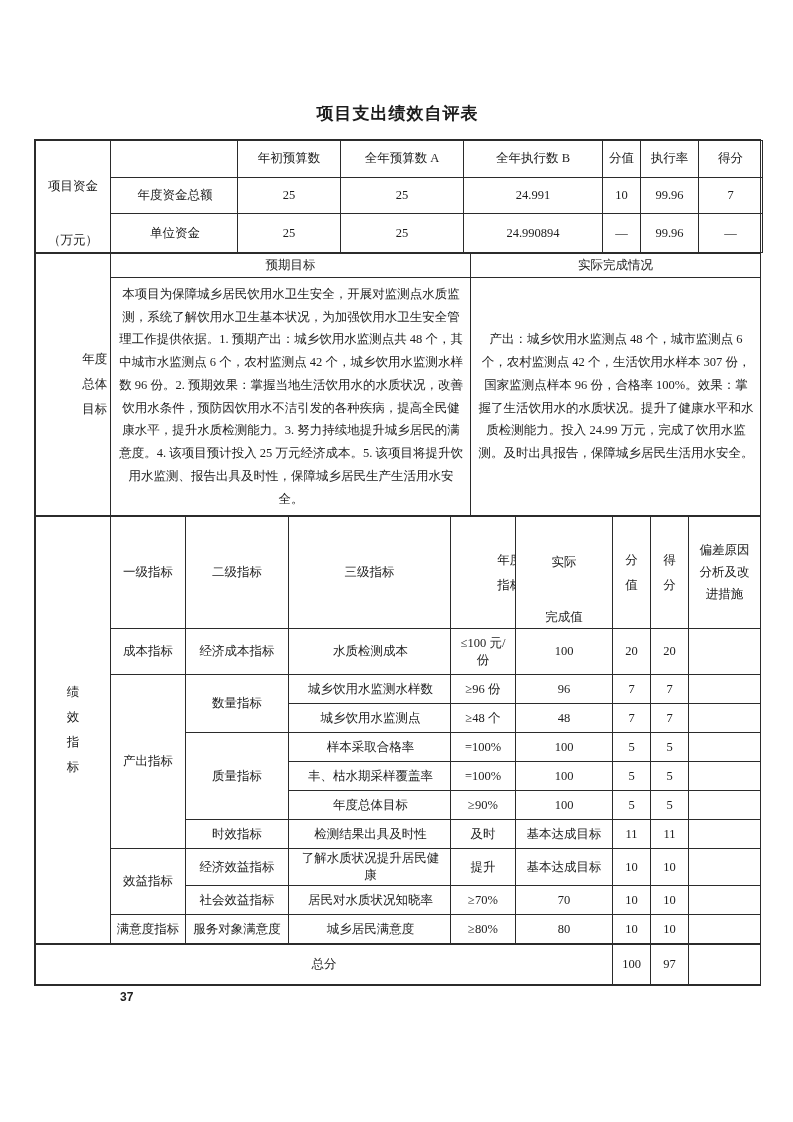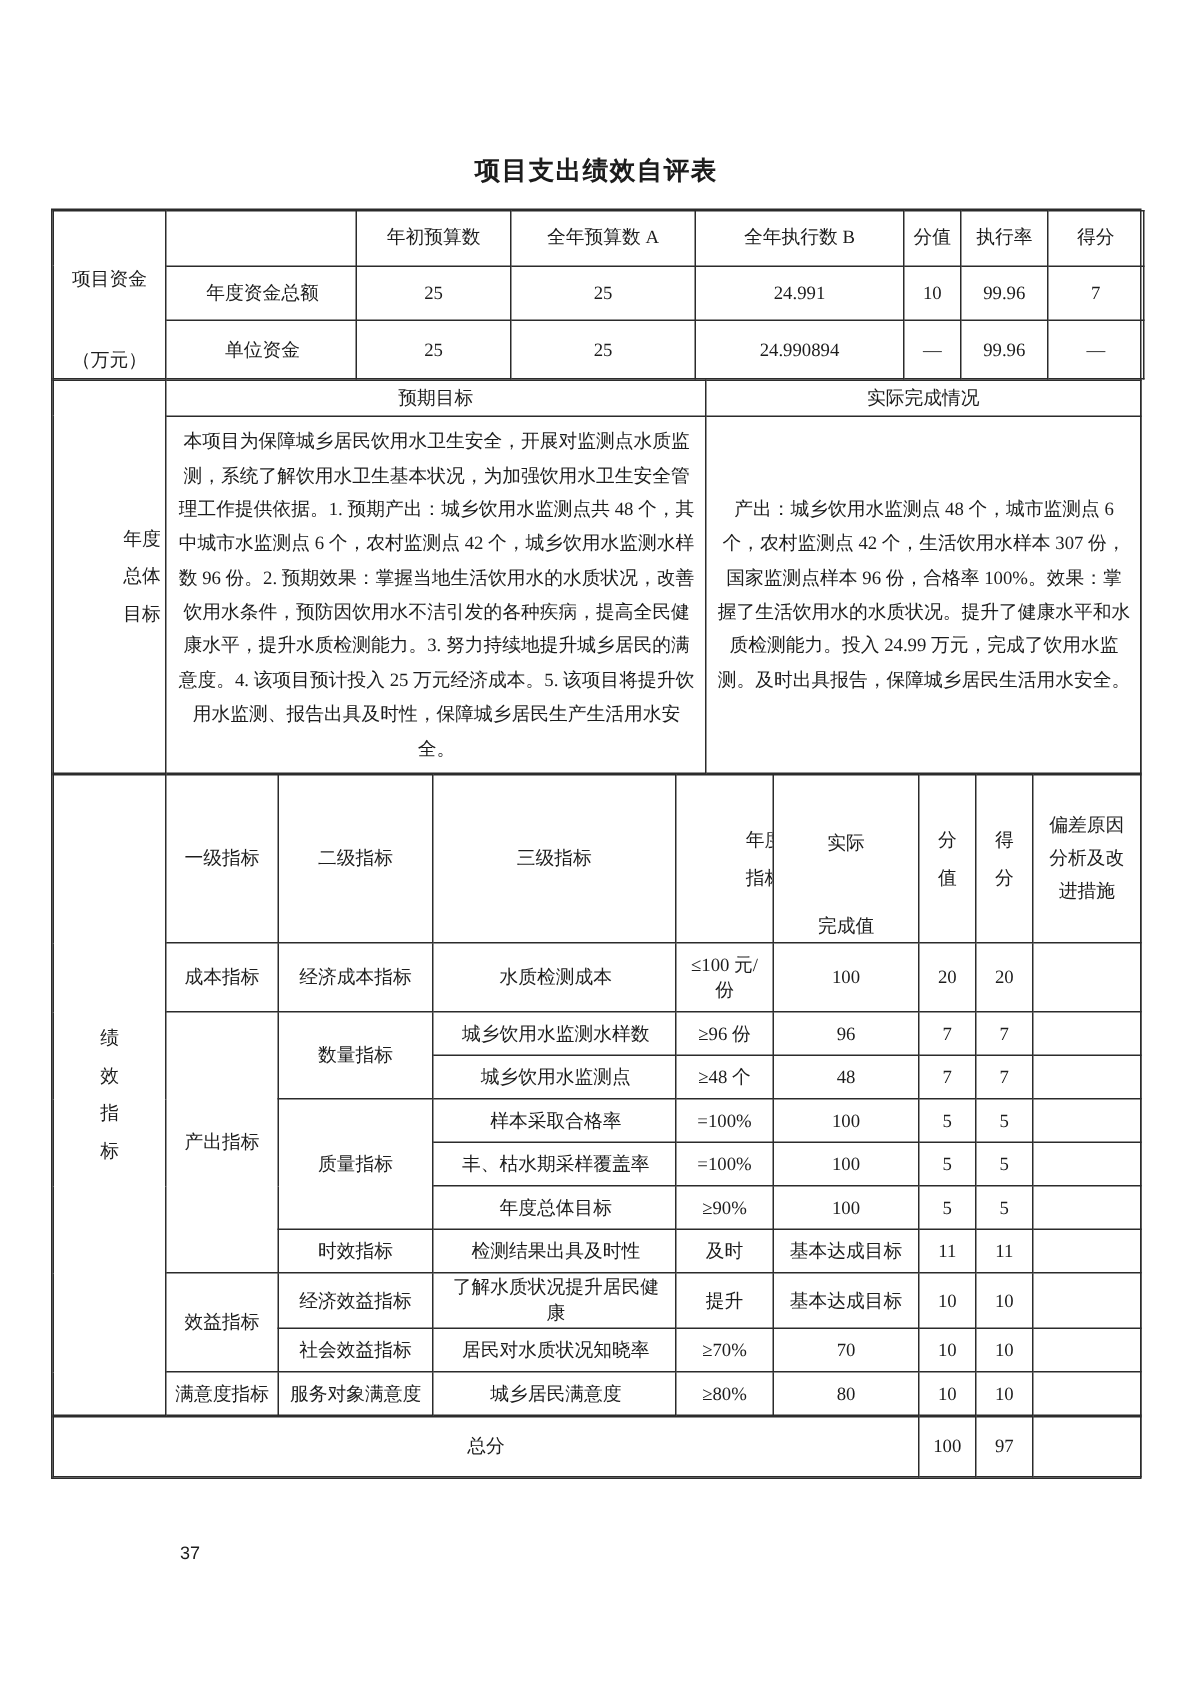--- a/index.html
+++ b/index.html
@@ -14,21 +14,21 @@
   table{border-collapse:collapse;table-layout:fixed;width:100%;}
   td{border:1px solid #2b2b2b;font-size:12.5px;text-align:center;vertical-align:middle;padding:1px 5px;overflow:hidden;}
   td.left{text-align:center;padding-left:7px;}
   td.topalign{vertical-align:top;}
   .goal-text{font-size:12.5px;line-height:1.82;text-align:justify;text-justify:inter-ideograph;padding:5px 6px;}
   .vwrap{display:inline-block;word-break:break-all;line-height:2.0;text-align:center;}
   .w1{width:1.3em;}   
   .w2{width:2.5em;margin-left:38px;}   
   .w4{width:4.6em;line-height:1.75;}   
   .stack span{display:block;line-height:1.55;margin-top:35px;}
-  .page-num{position:absolute;left:120px;top:1028px;font-size:12px;font-family:"Liberation Sans","DejaVu Sans",sans-serif;}
+  .page-num{position:absolute;left:120px;top:990px;font-size:12px;font-family:"Liberation Sans","DejaVu Sans",sans-serif;font-weight:bold;}
 </style>
 </head>
 <body>
 
 <div class="sheet">
   <h1 class="doc-title">项目支出绩效自评表</h1>
 
   <div class="tablewrap">
 
 

